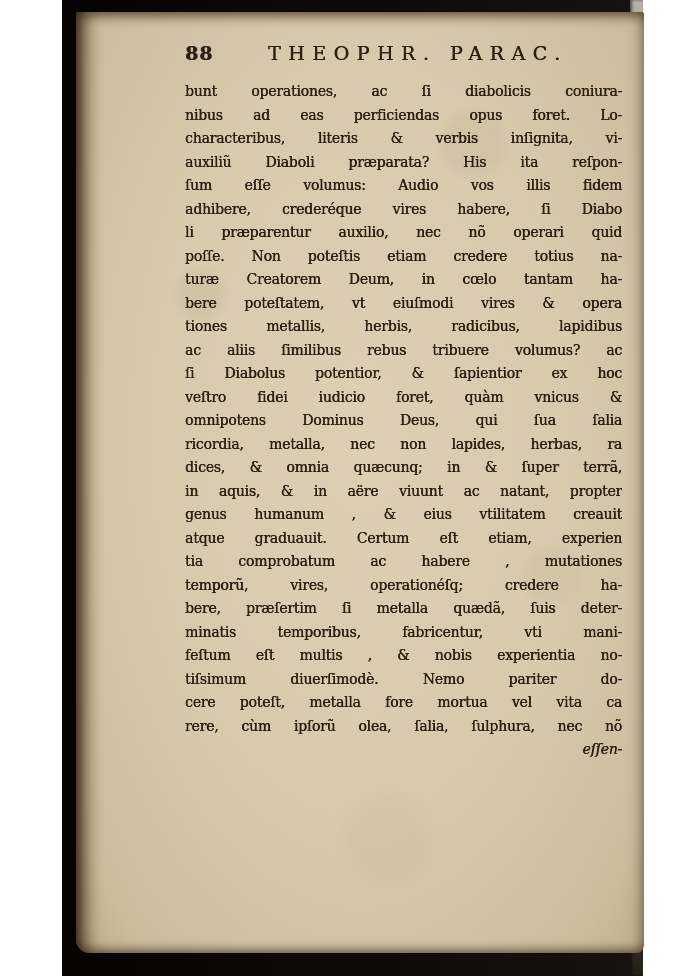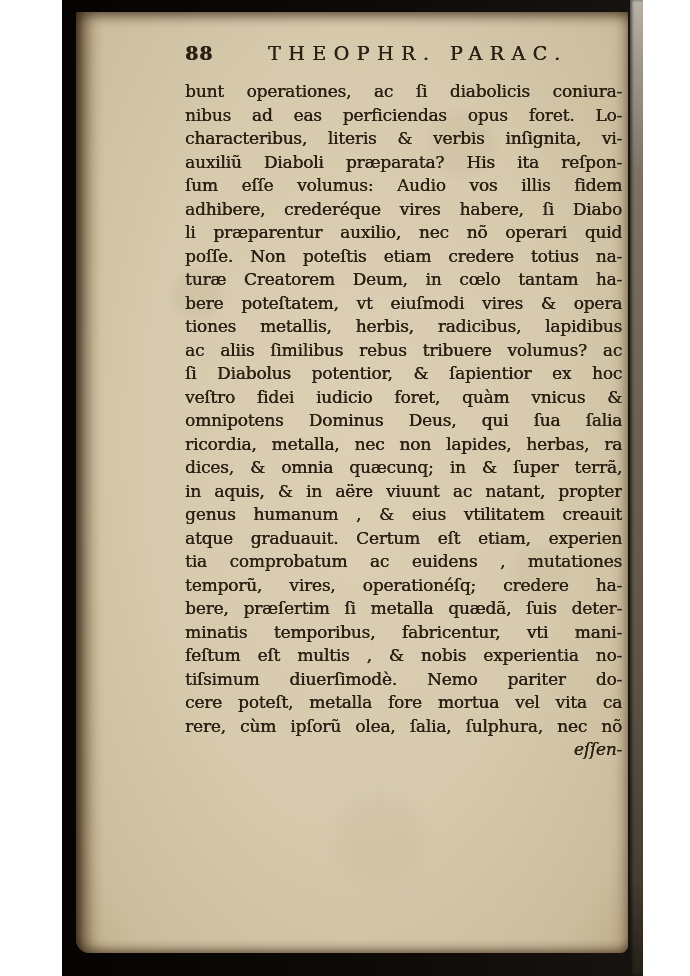--- a/index.html
+++ b/index.html
@@ -48,20 +48,21 @@
       radial-gradient(circle at 22% 30%, rgba(130,100,60,0.07) 0 18px, rgba(0,0,0,0) 30px),
       radial-gradient(circle at 70% 14%, rgba(130,100,60,0.06) 0 24px, rgba(0,0,0,0) 40px),
       radial-gradient(circle at 55% 88%, rgba(130,100,60,0.05) 0 30px, rgba(0,0,0,0) 55px),
       radial-gradient(circle at 84% 60%, rgba(130,100,60,0.05) 0 20px, rgba(0,0,0,0) 36px),
       radial-gradient(ellipse at 50% 45%, #dccfb4 0%, #d6c9ac 55%, #cbbc9c 88%, #bdac89 100%);
     box-shadow:
       inset 14px 0 18px -8px rgba(58,40,20,0.75),
       inset 0 10px 12px -6px rgba(58,40,20,0.65),
       inset -10px 0 14px -7px rgba(70,52,28,0.45),
       inset 0 -8px 10px -5px rgba(58,40,20,0.55);
+    padding-left: 16px;
   }
   
   .gutter-shadow {
     position: absolute;
     left: 0;
     top: 0;
     width: 26px;
     height: 100%;
     border-radius: 3px 0 0 14px;
     background: linear-gradient(90deg,
@@ -91,21 +92,21 @@
   }
   .running-title {
     flex: 1;
     text-align: center;
     font-size: 19px;
     letter-spacing: 7.5px;
     white-space: nowrap;
     text-shadow: 0.4px 0 0 currentColor;
   }
   .body-lines {
-    font-size: 17px;
+    font-size: 14px;
     line-height: 23.5px;
     letter-spacing: -0.2px;
     text-shadow: 0.35px 0 0 currentColor;
   }
   .text-line {
     text-align: justify;
     text-align-last: justify;
     white-space: normal;
     height: 23.5px;
     overflow: hidden;
@@ -145,21 +146,21 @@
               <div class="text-line">tiones metallis, herbis, radicibus, lapidibus</div>
               <div class="text-line">ac aliis ſimilibus rebus tribuere volumus? ac</div>
               <div class="text-line">ſi Diabolus potentior, &amp; ſapientior ex hoc</div>
               <div class="text-line">veſtro fidei iudicio foret, quàm vnicus &amp;</div>
               <div class="text-line">omnipotens Dominus Deus, qui ſua ſalia</div>
               <div class="text-line">ricordia, metalla, nec non lapides, herbas, ra</div>
               <div class="text-line">dices, &amp; omnia quæcunq; in &amp; ſuper terrã,</div>
               <div class="text-line">in aquis, &amp; in aëre viuunt ac natant, propter</div>
               <div class="text-line">genus humanum , &amp; eius vtilitatem creauit</div>
               <div class="text-line">atque graduauit. Certum eſt etiam, experien</div>
-              <div class="text-line">tia comprobatum ac euidens , mutationes</div>
+              <div class="text-line">tia comprobatum ac habere , mutationes</div>
               <div class="text-line">temporũ, vires, operationéſq; credere ha-</div>
               <div class="text-line">bere, præſertim ſi metalla quædã, ſuis deter-</div>
               <div class="text-line">minatis temporibus, fabricentur, vti mani-</div>
               <div class="text-line">feſtum eſt multis , &amp; nobis experientia no-</div>
               <div class="text-line">tiſsimum diuerſimodè. Nemo pariter do-</div>
               <div class="text-line">cere poteſt, metalla fore mortua vel vita ca</div>
               <div class="text-line">rere, cùm ipſorũ olea, ſalia, ſulphura, nec nõ</div>
             </div>
           <div class="catchword-line">eſſen-</div>
         </div>

